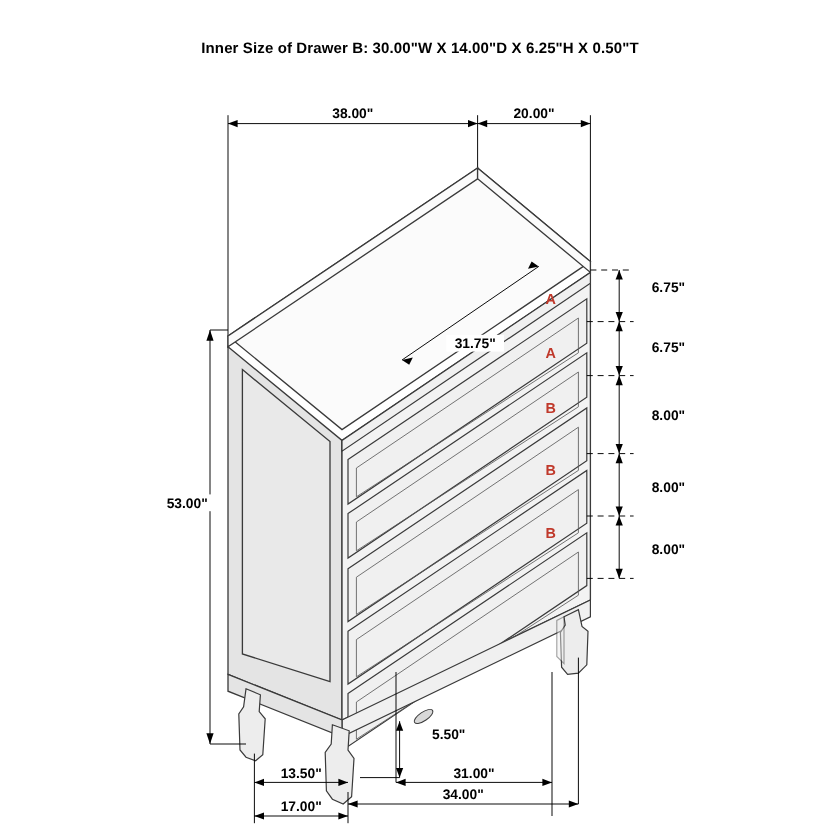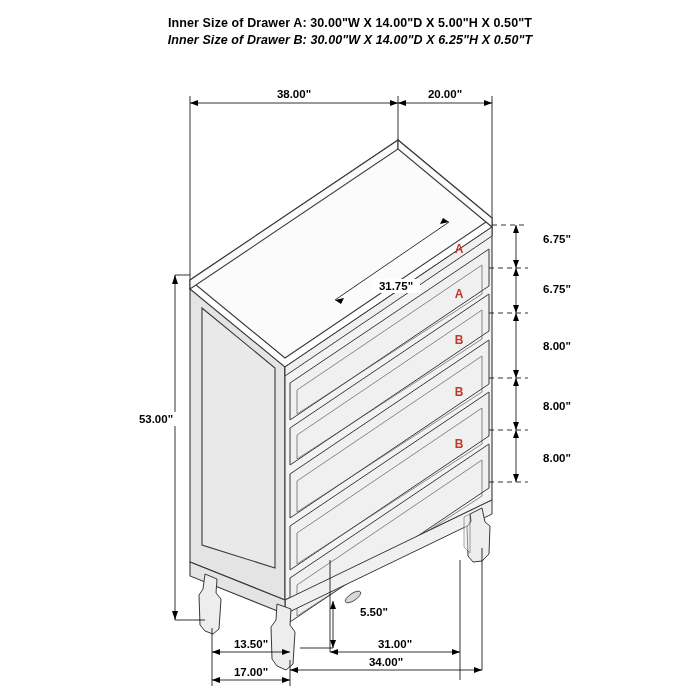--- a/index.html
+++ b/index.html
@@ -24,21 +24,21 @@
     position: absolute;
     left: 0;
     width: 700px;
     text-align: center;
     font-weight: bold;
     font-size: 12.5px;
     letter-spacing: 0.1px;
     color: #000;
   }
   #hdr1 { top: 16px; }
-  #hdr2 { top: 33px; font-style: italic; }
+  #hdr2 { top: 33px; }
 
   svg#diagram {
     position: absolute;
     left: 0;
     top: 0;
     width: 700px;
     height: 700px;
   }
   .dimtext {
     font-family: "Liberation Sans", sans-serif;
@@ -61,21 +61,20 @@
   .drawer-face { fill: #f0f0f0; stroke: #3a3a3a; stroke-width: 1.0; }
   .drawer-inner { fill: none; stroke: #5a5a5a; stroke-width: 0.7; }
   .pull { fill: #d8d8d8; stroke: #3a3a3a; stroke-width: 0.8; }
   .leg { fill: #ededed; stroke: #3a3a3a; stroke-width: 1.0; }
 </style>
 </head>
 <body>
 
 <div id="root">
 
-  <div class="hdr" id="hdr1">Inner Size of Drawer A: 30.00"W X 14.00"D X 5.00"H X 0.50"T</div>
   <div class="hdr" id="hdr2">Inner Size of Drawer B: 30.00"W X 14.00"D X 6.25"H X 0.50"T</div>
 
   <svg id="diagram" viewBox="0 0 700 700">
 
     <g>
 
       <line class="thin" x1="190" y1="96" x2="190" y2="290"></line>
       <line class="thin" x1="398" y1="96" x2="398" y2="140"></line>
       <line class="thin" x1="492" y1="96" x2="492" y2="225"></line>
 

